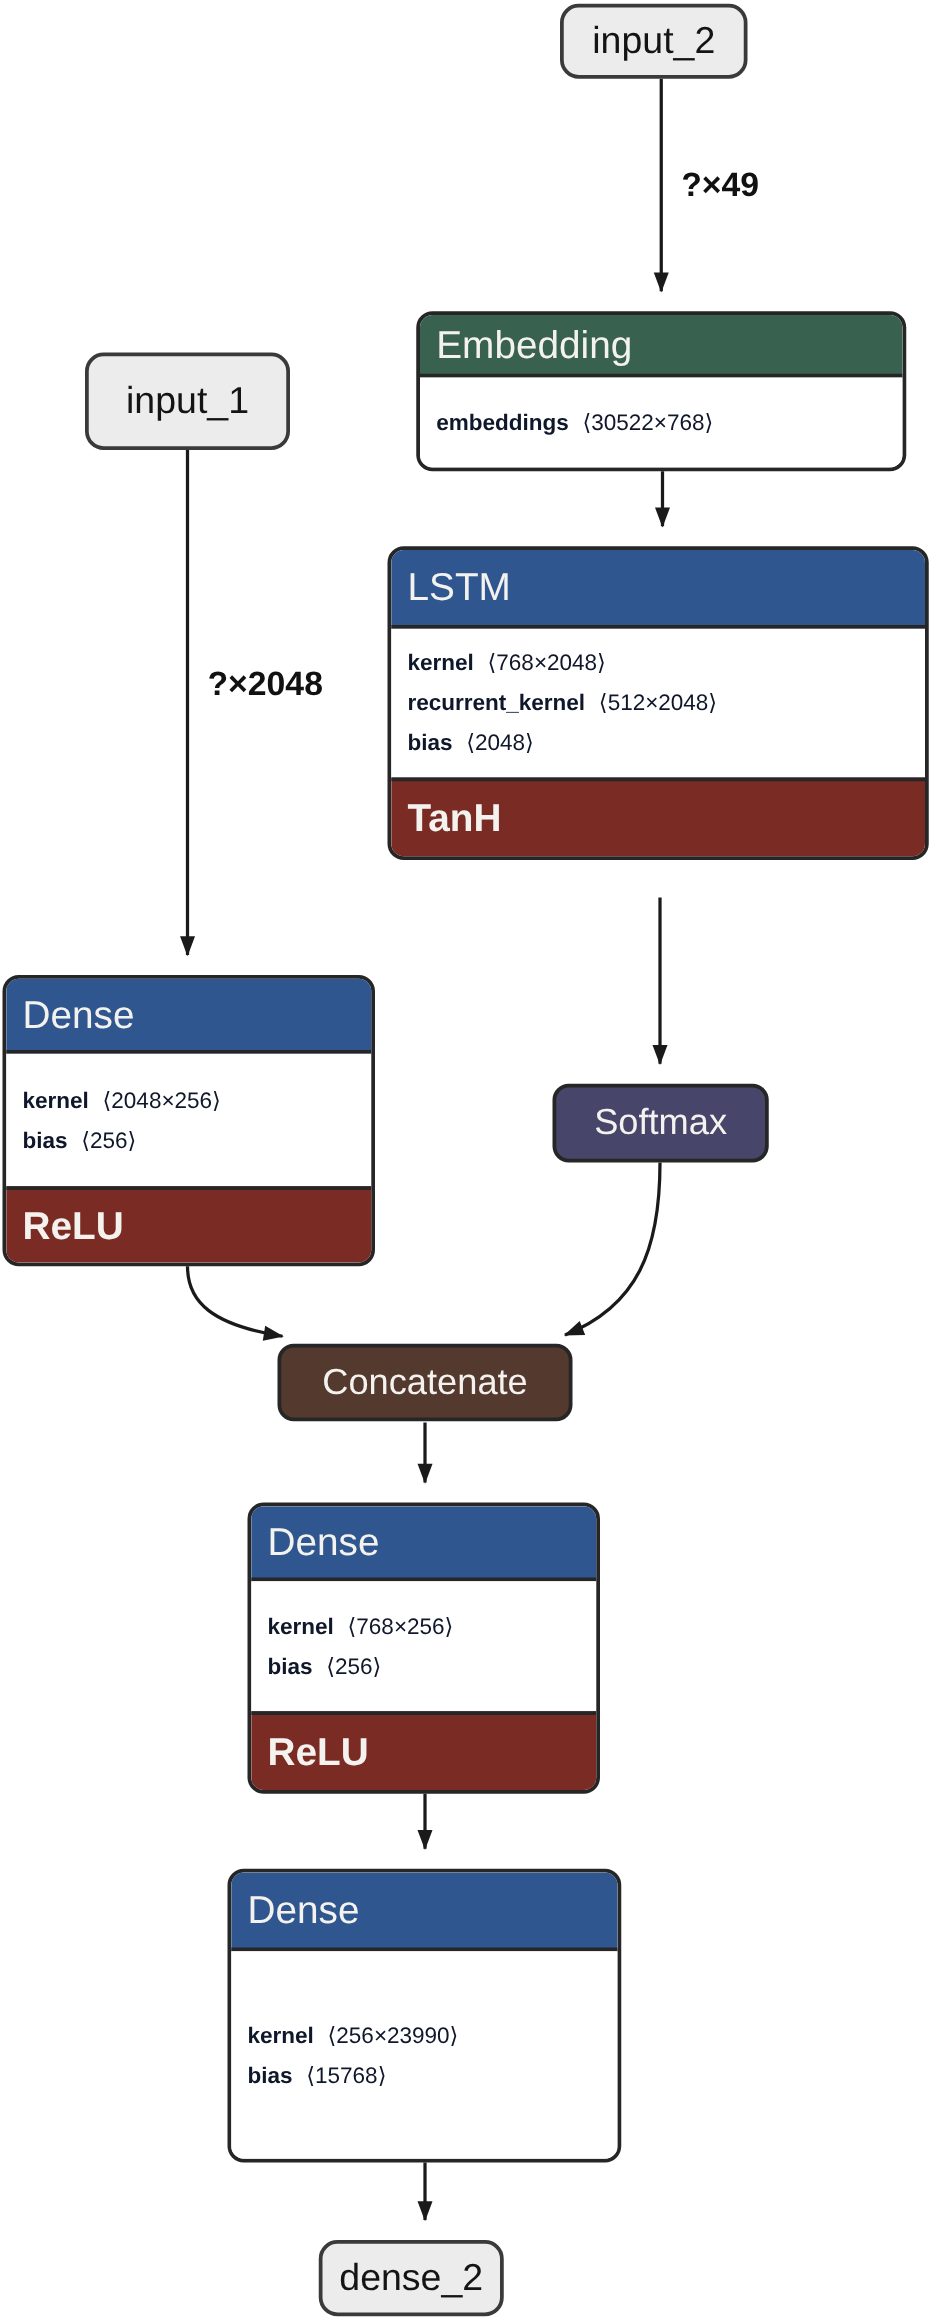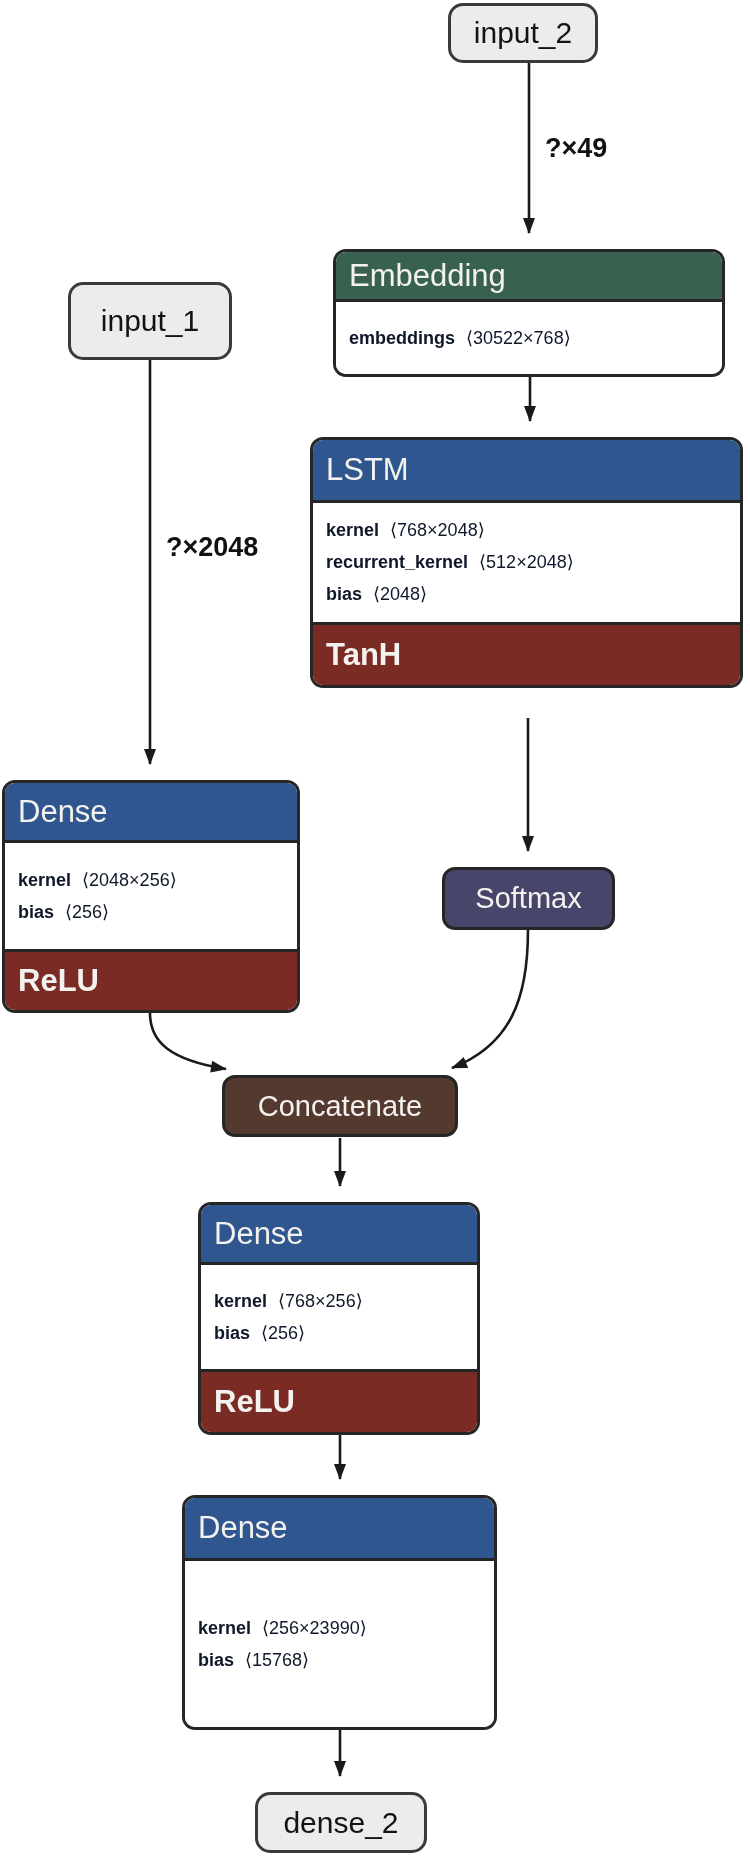--- a/index.html
+++ b/index.html
@@ -215,17 +215,17 @@
         <span class="param-name">kernel</span>
         <span class="param-shape">⟨256×23990⟩</span>
       </div>
       <div class="param-line">
         <span class="param-name">bias</span>
         <span class="param-shape">⟨15768⟩</span>
       </div>
     </div>
   </div>
 
-  <div class="io-node" style="left:255px;top:1792px;width:172px;height:61px;">
+  <div class="io-node" style="left:255px;top:1792px;width:148px;height:61px;">
     <span>dense_2</span>
   </div>
 
 </div>
 
 </body></html>

